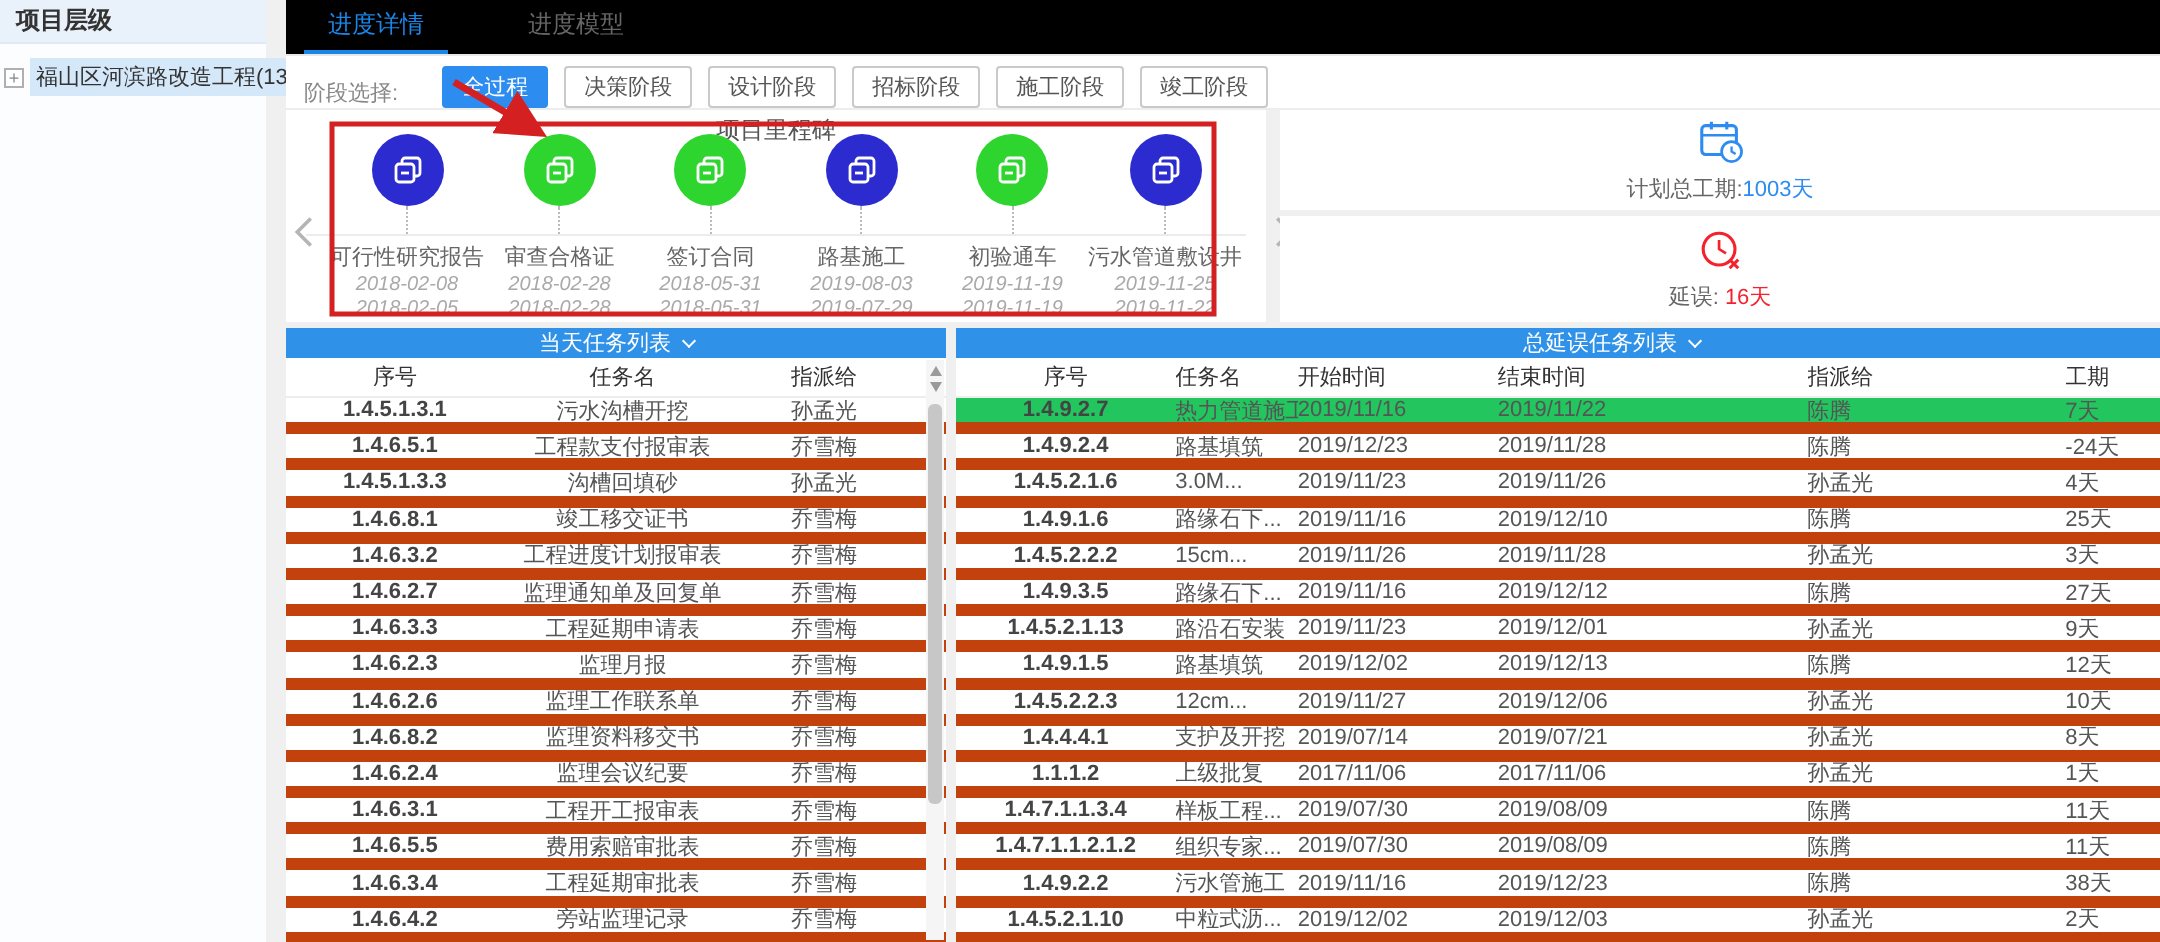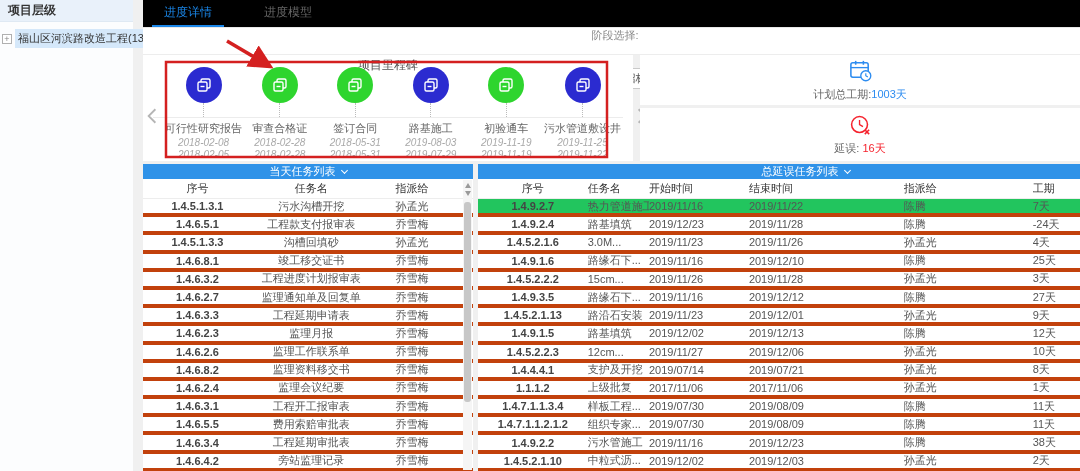--- a/index.html
+++ b/index.html
@@ -20,21 +20,21 @@
   .expander::before { content:"+"; }
   .tree-label { background:#d5e8fa; padding:2px 3px; font-size:11px; color:#333; white-space:nowrap; }
   
   .main { position:absolute; left:143px; top:0; width:937px; height:471px; }
   .tabbar { height:28px; background:#000000; border-bottom:1px solid #e8e8e8; display:flex; }
   .tab { margin-left:9px; padding:0 12px; display:flex; align-items:center; font-size:12px;
     color:#666; cursor:pointer; border-bottom:2px solid transparent; }
   .tab + .tab { margin-left:28px; }
   .tab.active { color:#1a86e8; border-bottom-color:#1a86e8; }
   .stagebar { height:27px; background:#fff; border-bottom:1px solid #ededed;
-    display:flex; align-items:center; padding-left:9px; gap:8px;flex-direction:column; }
+    display:flex; align-items:flex-end; padding-left:9px; gap:20px; }
   .stage-label { color:#888; font-size:11px; margin-right:2px; }
   .stage-btn { border:1px solid #c9c9c9; background:#fff; color:#555; font-size:11px;
     padding:2px 9px; border-radius:2px; cursor:pointer; white-space:nowrap; }
   .stage-btn.active { background:#2d8cf0; border-color:#2d8cf0; color:#fff; }
   
   .content-row { position:absolute; left:0; top:55px; width:905px; height:106px; }
   .milestone-card { position:absolute; left:0; top:0; width:490px; height:106px; background:#fff; }
   .m-title { position:absolute; top:2px; left:0; right:0; text-align:center; font-size:12px; color:#555; }
   .m-baseline { position:absolute; top:62px; left:10px; right:10px; border-top:1px solid #ececec; }
   .carousel { position:absolute; top:12px; left:22px; right:12px; display:flex; }
@@ -57,21 +57,21 @@
   .val-red { color:#f5222d; }
   
   .table-card { position:absolute; top:164px; height:307px; background:#fff; overflow:hidden; }
   .table-left { left:0; width:330px; }
   .table-right { left:335px; width:655px; }
   .t-titlebar { height:15px; background:#2f92e8; color:#fff; font-size:11px;
     display:flex; align-items:center; justify-content:center; gap:6px; cursor:pointer; }
   .caret-down { width:5px; height:5px; border-right:1.4px solid #fff; border-bottom:1.4px solid #fff;
     transform:rotate(45deg); margin-top:-3px; }
   .t-colhead { height:20px; border-bottom:1px solid #ededed; font-size:11px; color:#333; }
-  .t-row { height:18.2px; border-bottom:4px solid #c2410c; font-size:11px; color:#555; cursor:pointer; }
+  .t-row { height:18.2px; border-bottom:6px solid #c2410c; font-size:11px; color:#555; cursor:pointer; }
   .t-row.hl { background:#22c55e; }
   .grid3 { display:grid; grid-template-columns:33% 36% 25% 6%; align-items:center; }
   .grid3 > div { text-align:center; overflow:hidden; white-space:nowrap; }
   .grid6 { display:grid; grid-template-columns:17% 9.5% 15.5% 24% 20% 14%; align-items:center; padding-right:10px; }
   .grid6 > div { text-align:left; overflow:hidden; white-space:nowrap; }
   .grid6 > div:first-child { text-align:center; }
   .c-seq { font-weight:bold; color:#444; }
   
   .vscroll { position:absolute; right:1px; top:16px; bottom:1px; width:9px; background:#f5f5f5; }
   .sc-arrows { position:absolute; top:2px; left:0; width:9px; height:16px; }

